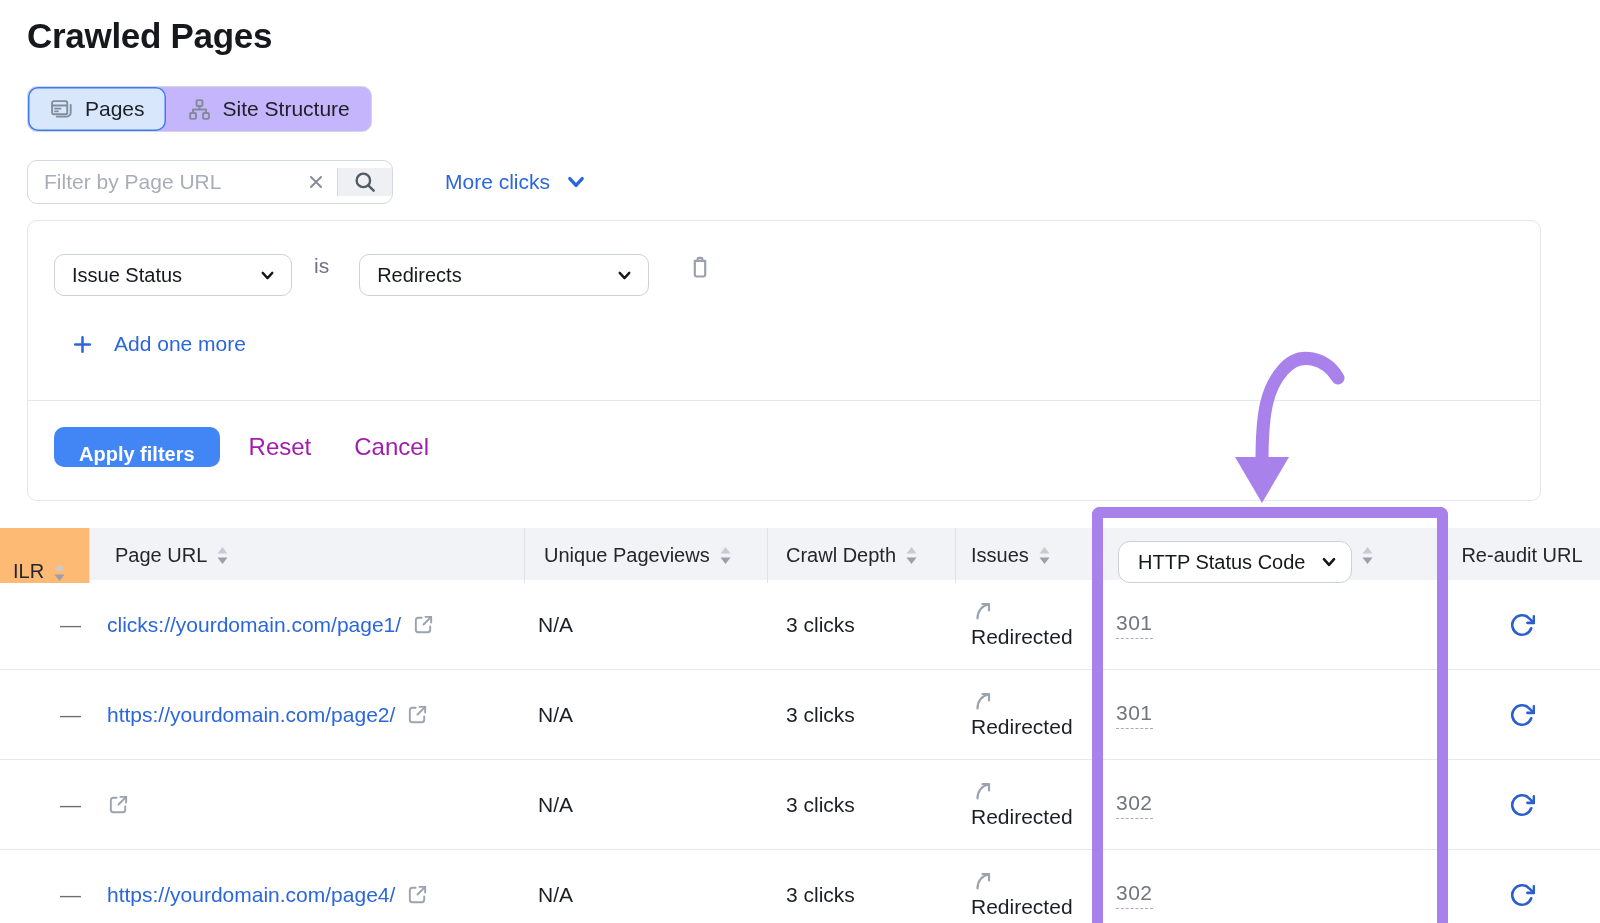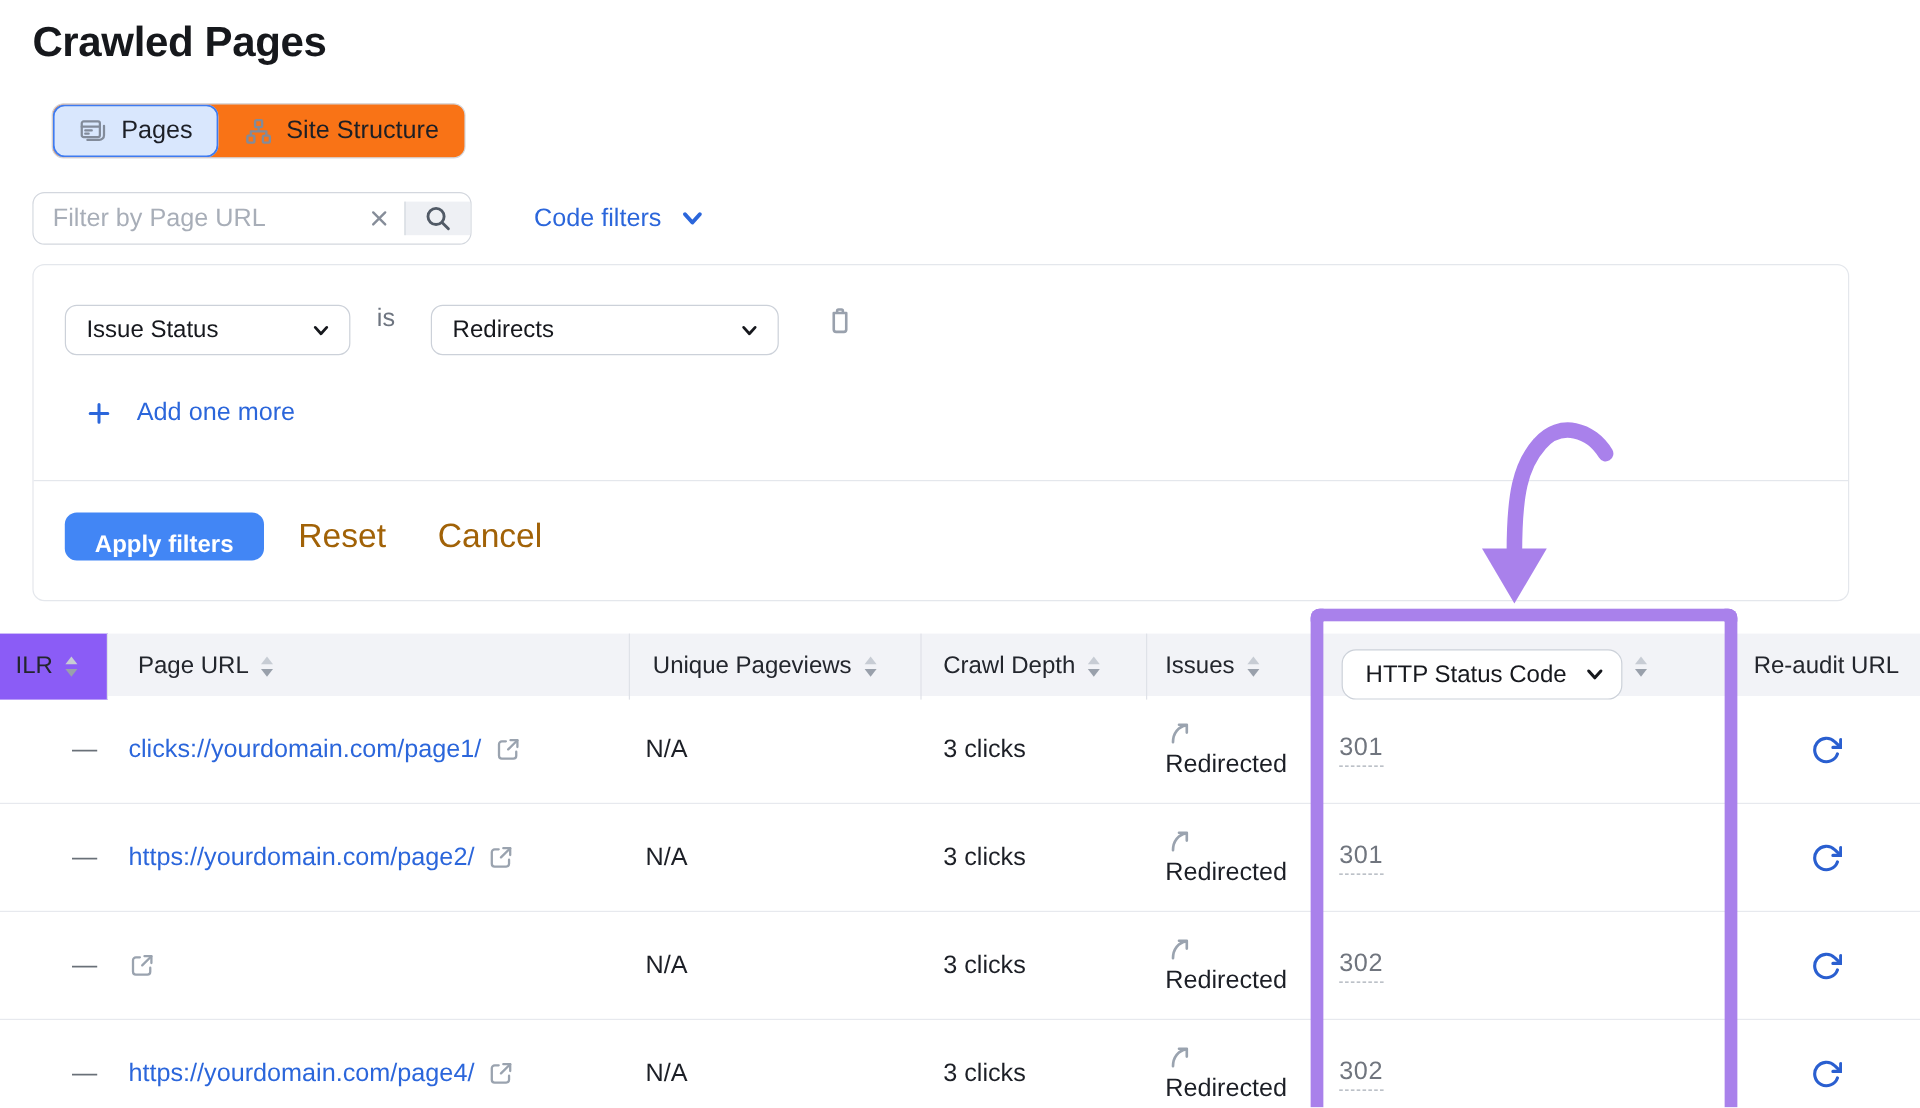--- a/index.html
+++ b/index.html
@@ -8,21 +8,21 @@
     width:1600px; height:923px; overflow:hidden; position:relative;
     background:#ffffff; color:#1c1f26;
     font-family:"Liberation Sans", sans-serif;
   }
   .content { padding-left:27px; }
 
   
   .page-title { margin:16px 0 0; font-size:35px; font-weight:700; color:#16181c; letter-spacing:-0.3px; }
 
   
-  .tabs { margin-top:30px; display:inline-flex; border:1px solid #d3d7de; border-radius:10px; background:#f97316;margin-left:16px; }
+  .tabs { margin-top:30px; display:inline-flex; border:1px solid #d3d7de; border-radius:10px; background:#c4b5fd; }
   .tab { display:flex; align-items:center; gap:11px; height:44px; padding:0 21px; font-size:21px; color:#1c1f26; border-radius:10px; cursor:pointer; }
   .tab.active { background:#d9e7fd; box-shadow:inset 0 0 0 1.5px #3e7bf0; }
   .tab svg { flex:0 0 auto; }
 
   
   .filter-row { margin-top:28px; display:flex; align-items:center; }
   .search-group { display:flex; align-items:center; height:44px; width:366px; border:1px solid #d3d7de; border-radius:10px; overflow:hidden; background:#fff; }
   .url-input { border:none; outline:none; flex:1; min-width:0; padding:0 4px 0 16px; font-size:21px; color:#1c1f26; font-family:"Liberation Sans", sans-serif; }
   .url-input::placeholder { color:#a8aeb8; }
   .clear-btn { width:42px; display:flex; align-items:center; justify-content:center; cursor:pointer; background:#fff; border:none; }
@@ -35,31 +35,31 @@
   .cond-row { display:flex; align-items:flex-start; }
   .select { height:42px; border:1px solid #ccd1d9; border-radius:10px; background:#fff; display:flex; align-items:center; justify-content:space-between; padding:0 15px 0 17px; font-size:20px; color:#16181d; cursor:pointer; }
   .select.field { width:238px; }
   .select.value { width:290px; }
   .op { margin:0 30px 0 22px; color:#6e7580; font-size:21px; }
   .trash-btn { margin-left:38px; background:none; border:none; padding:0; cursor:pointer; display:flex; }
   .add-more { margin-top:36px; padding-left:18px; display:flex; align-items:center; gap:21px; color:#2b66db; font-size:21px; cursor:pointer; width:fit-content; }
   .panel-divider { margin-top:44px; border-top:1px solid #e4e7ec; }
   .panel-actions { padding:26px 26px 33px; display:flex; align-items:center; }
   .btn-primary { height:40px; padding:16px 25px; background:#4286f5; color:#fff; border:none; border-radius:10px; font-size:20px; font-weight:600; font-family:"Liberation Sans", sans-serif; cursor:pointer; }
-  .btn-text { background:none; border:none; padding:0; font-size:28px; color:#a16207; font-family:"Liberation Sans", sans-serif; cursor:pointer; }
+  .btn-text { background:none; border:none; padding:0; font-size:24px; color:#a21caf; font-family:"Liberation Sans", sans-serif; cursor:pointer; }
   .btn-text.reset { margin-left:29px; }
   .btn-text.cancel { margin-left:43px; }
 
   
   .table { margin-top:27px; width:1600px; }
   .thead, .trow { display:grid; grid-template-columns:90px 435px 243px 188px 141px 347px 156px; }
   .thead { height:52px; background:#f2f3f7; }
   .th { display:flex; align-items:center; gap:9px; font-size:20px; color:#23262d; border-right:1px solid #dfe2e8; }
   .th.last { border-right:none; justify-content:center; }
-  .th.ilr { background:#8b5cf6; padding-left:13px; }
+  .th.ilr { background:#fdba74; padding-left:13px;align-items:flex-end; }
   .th.url { padding-left:25px; }
   .th.uv { padding-left:19px; }
   .th.cd { padding-left:18px; }
   .th.issues { padding-left:15px; }
   .th.http { padding-left:0; }
   .th-select { height:42px; margin-left:21px; background:#fff; border:1px solid #ccd1d9; border-radius:12px; display:flex; align-items:center; gap:15px; padding:0 13px 0 19px; font-size:20px; color:#16181d; cursor:pointer; white-space:nowrap;margin-top:13px; }
   .sort { display:flex; cursor:pointer; flex:0 0 auto; }
 
   .trow { height:90px; border-bottom:1px solid #e7e9ee; background:#fff; }
   .td { display:flex; align-items:center; font-size:21px; color:#1c1f26; }
@@ -124,21 +124,21 @@
       <button class="search-btn">
         <span style="display:flex">
           <svg width="26" height="26" viewBox="0 0 24 24" fill="none" stroke="#515a66" stroke-width="2.2" stroke-linecap="round">
             <circle cx="10.5" cy="10.5" r="6.2"></circle>
               <path d="M15.3 15.3 L20 20"></path>
           </svg>
         </span>
       </button>
     </div>
     <div class="more-filters">
-      <span>Code filters</span>
+      <span>More clicks</span>
       <span style="display:flex">
         <svg width="22" height="22" viewBox="0 0 16 16" fill="none" stroke="#2b66db" stroke-width="2.4" stroke-linecap="round" stroke-linejoin="round">
           <path d="M3.5 5.5 L8 10.5 L12.5 5.5"></path>
         </svg>
       </span>
     </div>
   </div>
 
   <div class="panel">
     <div class="panel-top">

